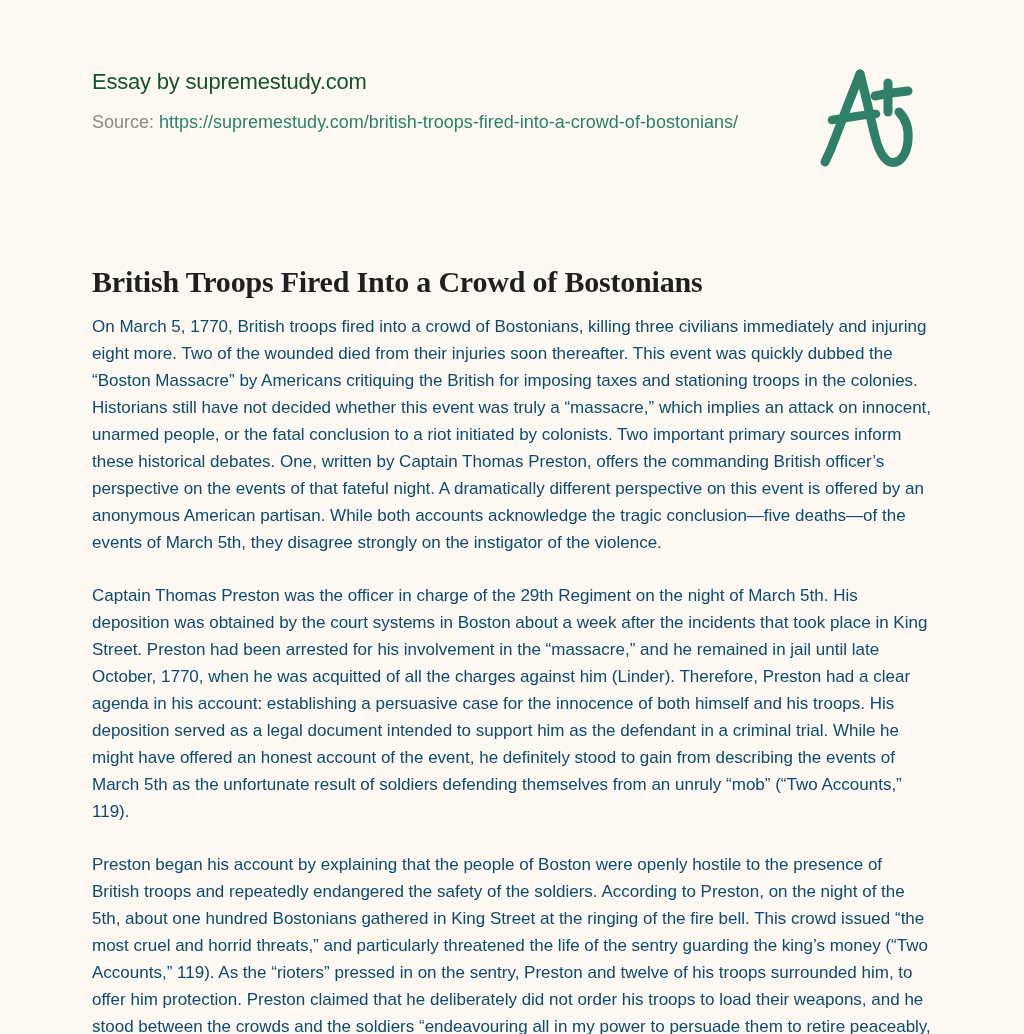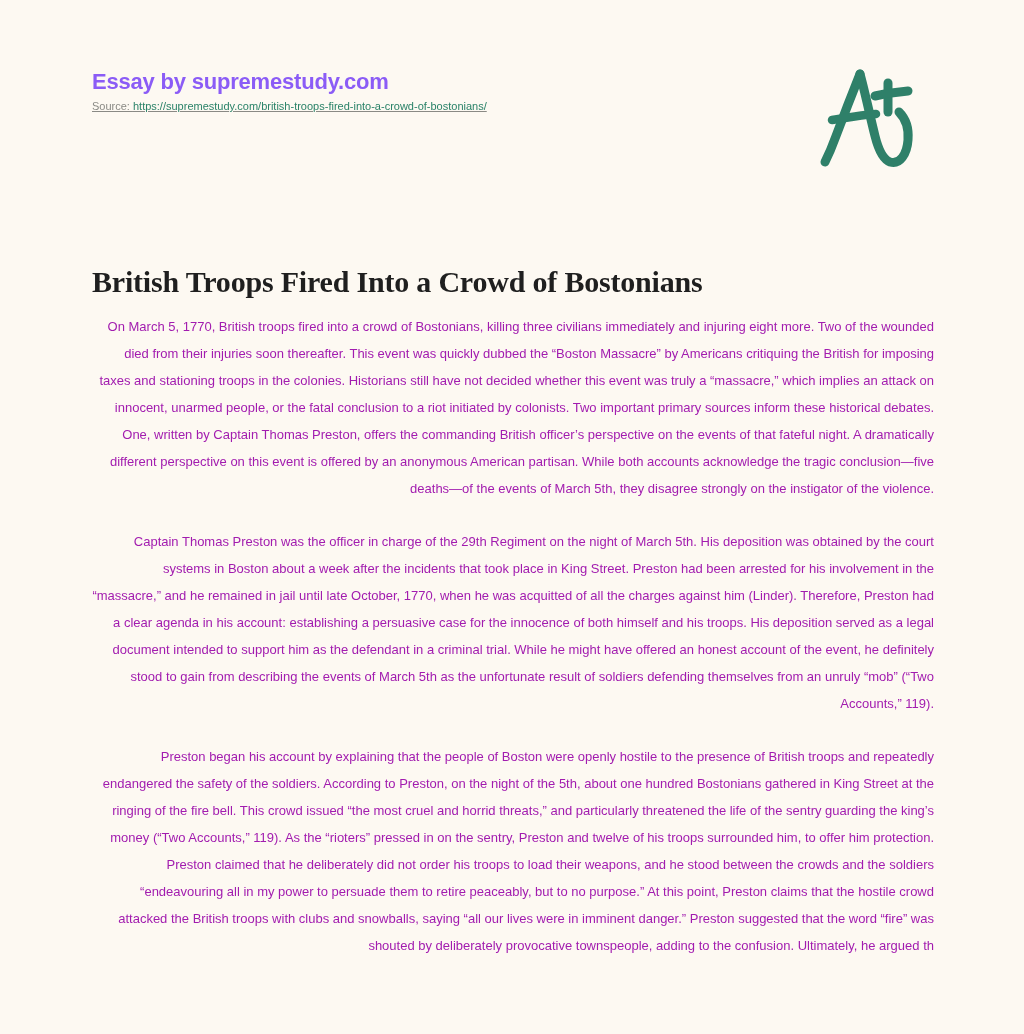--- a/index.html
+++ b/index.html
@@ -21,31 +21,31 @@
     box-sizing: border-box;
   }
   .header {
     position: absolute;
     left: 92px;
     top: 68px;
     width: 840px;
   }
   .brand-line {
     font-size: 22px;
-    font-weight: bold;
-    color: #8b5cf6;
+    font-weight: normal;
+    color: #14532d;
     letter-spacing: -0.2px;
     line-height: 28px;
   }
   .source-line {
-    font-size: 11px;
+    margin-top: 16px;
+    font-size: 18px;
     color: #8a8a85;
     line-height: 20px;
     white-space: nowrap;
-    text-decoration: underline;
   }
   .source-label {
     color: #8a8a85;
   }
   .source-url {
     color: #2a8268;
     text-decoration: none;
   }
   .logo {
     position: absolute;
@@ -72,24 +72,24 @@
     font-family: Liberation Serif, serif;
   }
   .article-body {
     position: absolute;
     left: 92px;
     top: 313px;
     width: 842px;
   }
   .article-body p {
     margin: 0 0 26px 0;
-    font-size: 13px;
+    font-size: 17px;
     line-height: 27px;
-    color: #a21caf;
-    text-align: right;
+    color: #0c4a6e;
+    text-align: left;
   }
   .article-body p:last-child {
     margin-bottom: 0;
   }
 </style>
 </head>
 <body>
 
 <div class="page">
 

